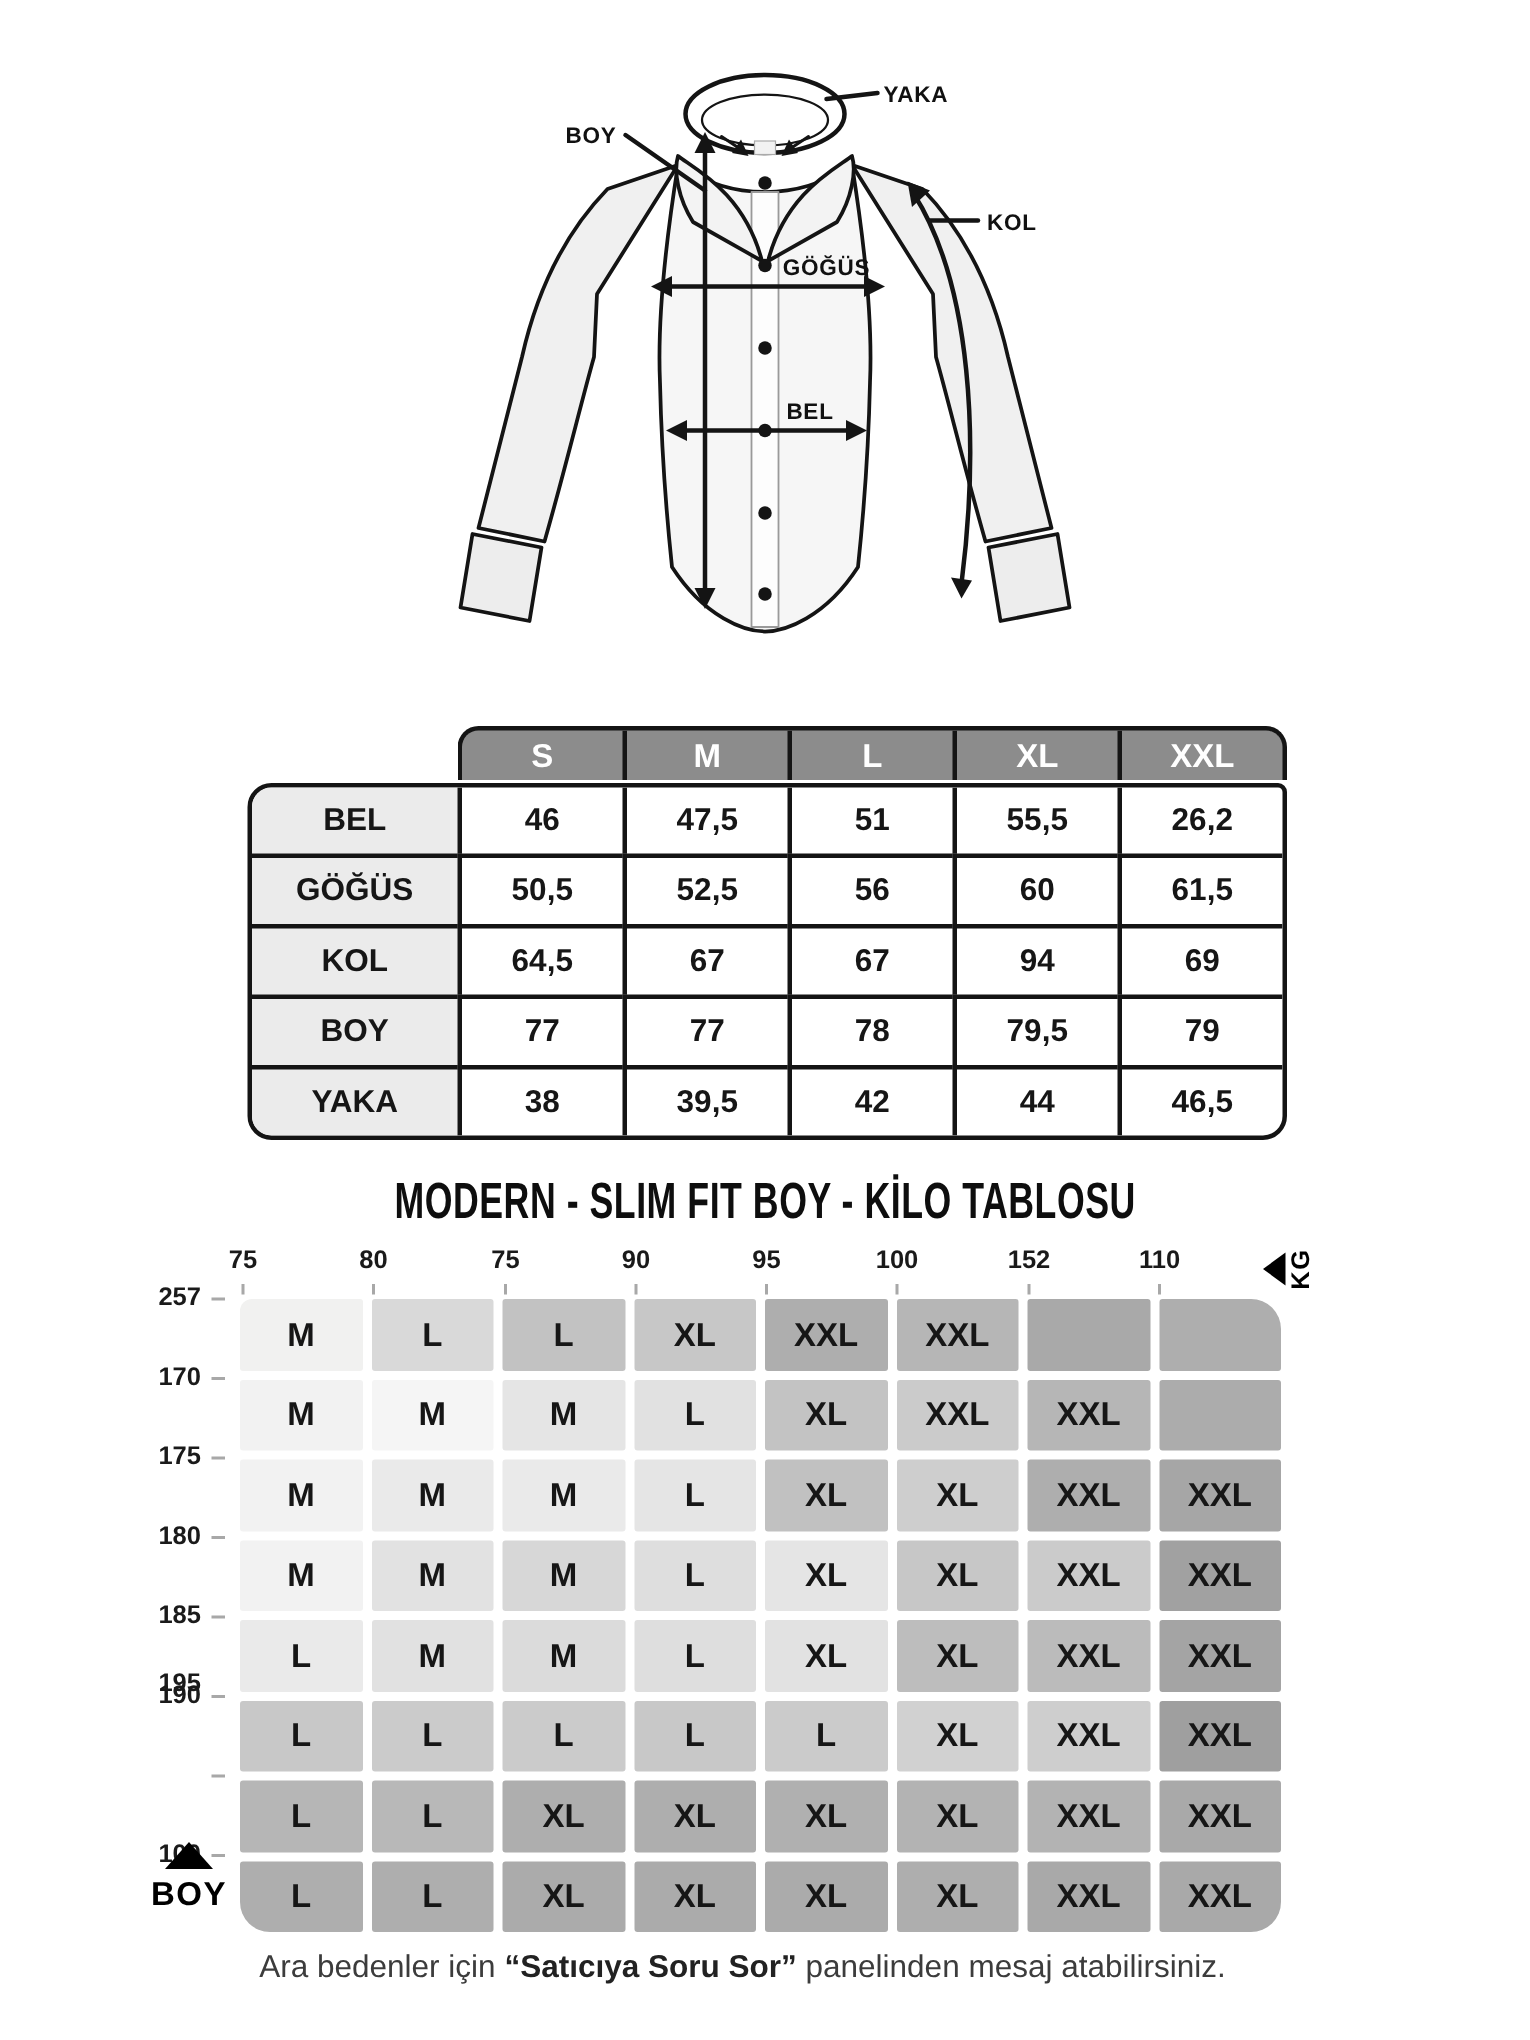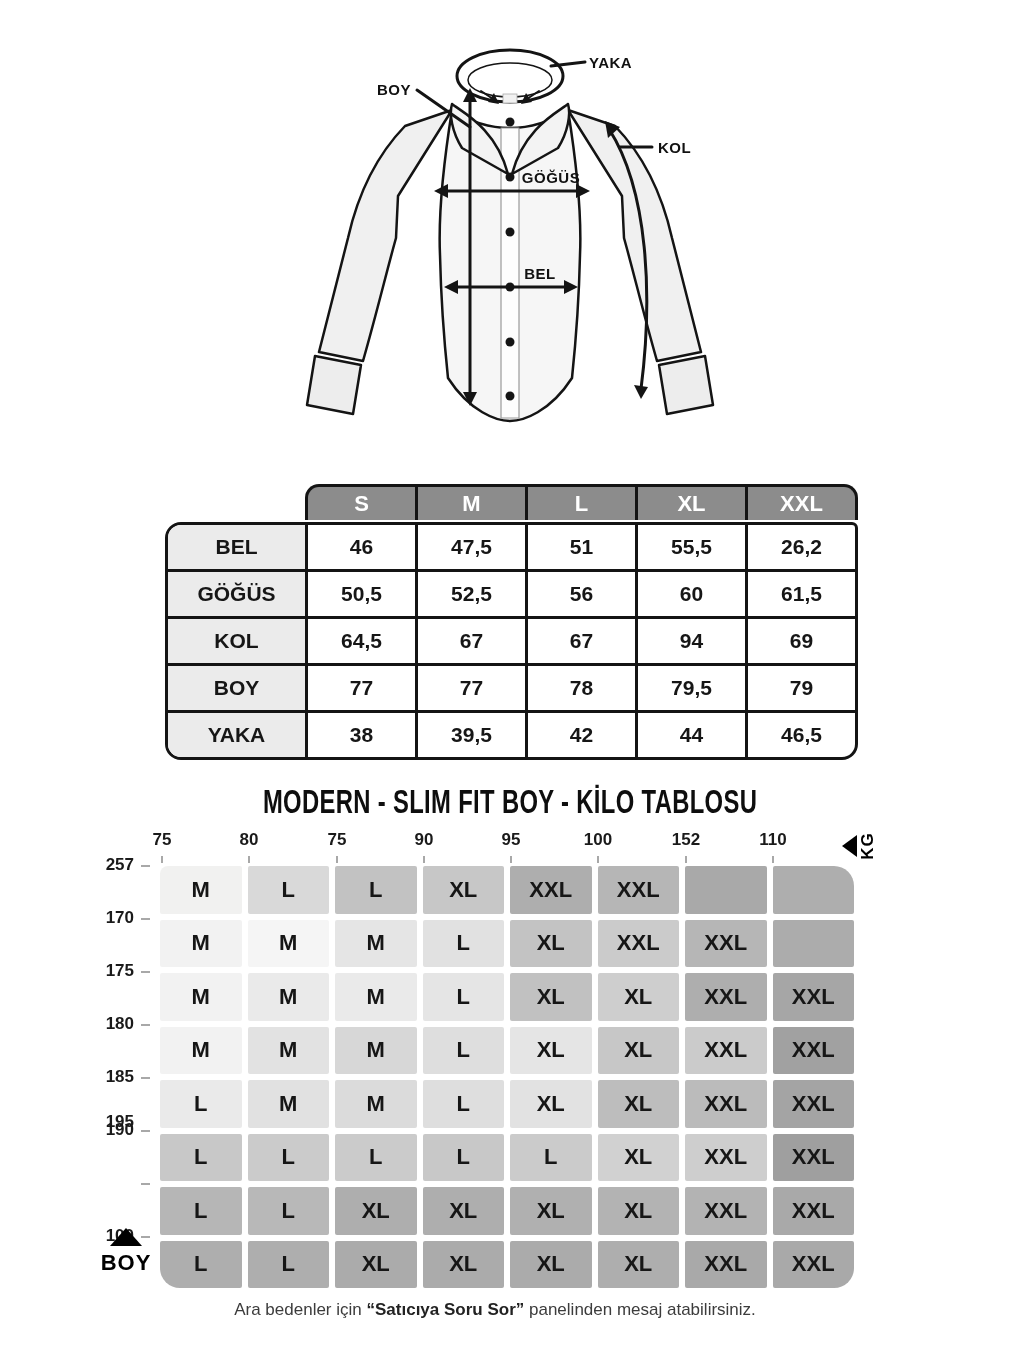--- a/index.html
+++ b/index.html
@@ -61,21 +61,21 @@
   .kgtxt { display:inline-block; transform:rotate(-90deg); font-weight:800;
            font-size:17px; letter-spacing:1px; color:#000; }
 
   #boyMarker { position:absolute; left:94px; top:1228px; width:64px; text-align:center; }
   .tri-up { width:0; height:0; border-left:16px solid transparent; border-right:16px solid transparent;
             border-bottom:18px solid #000; margin:0 auto; }
   .boytxt { font-weight:800; font-size:22px; letter-spacing:1px; color:#000; margin-top:4px; }
 
   
   .footer { position:absolute; top:1300px; left:0; width:990px; text-align:center;
-            font-size:17px; color:#3c3c3c; }
+            font-size:21px; color:#3c3c3c; }
   .footer b { color:#222; }
 </style>
 </head>
 <body>
 
 <div class="page">
 
   <svg id="shirtSvg" width="1020" height="432" viewBox="0 0 1020 432">
     <g stroke="#141414" stroke-width="2.5" fill="none" stroke-linejoin="round" stroke-linecap="round">
 

